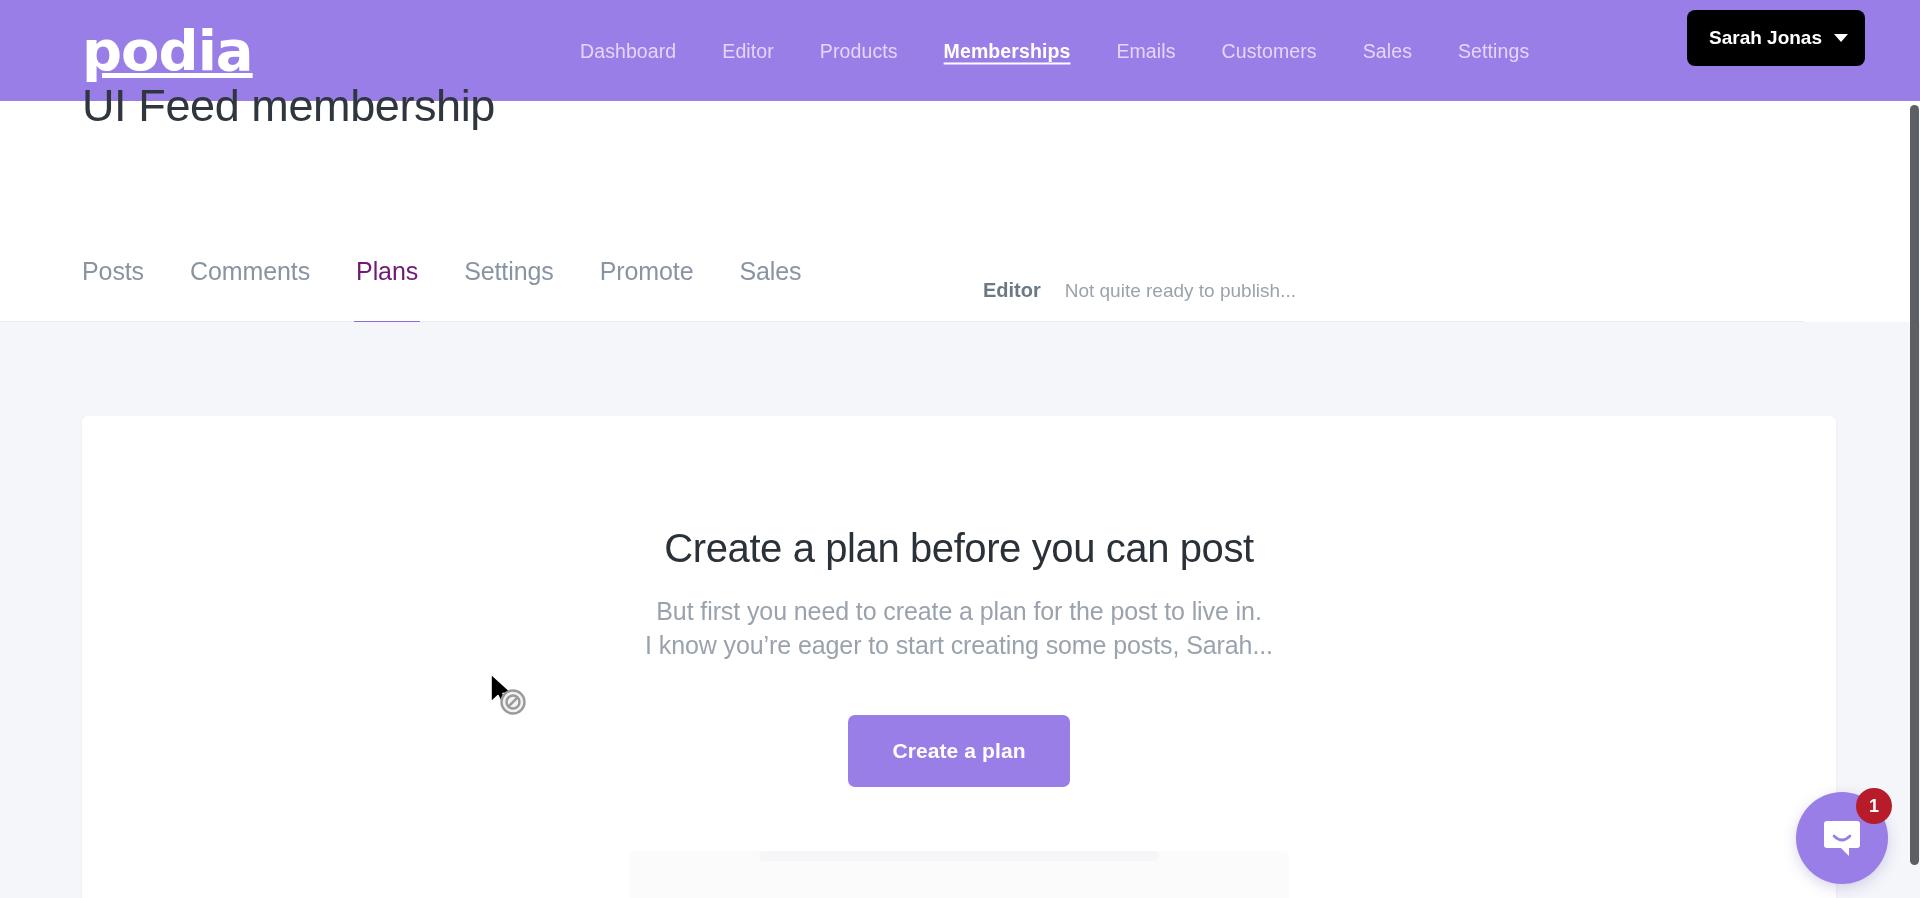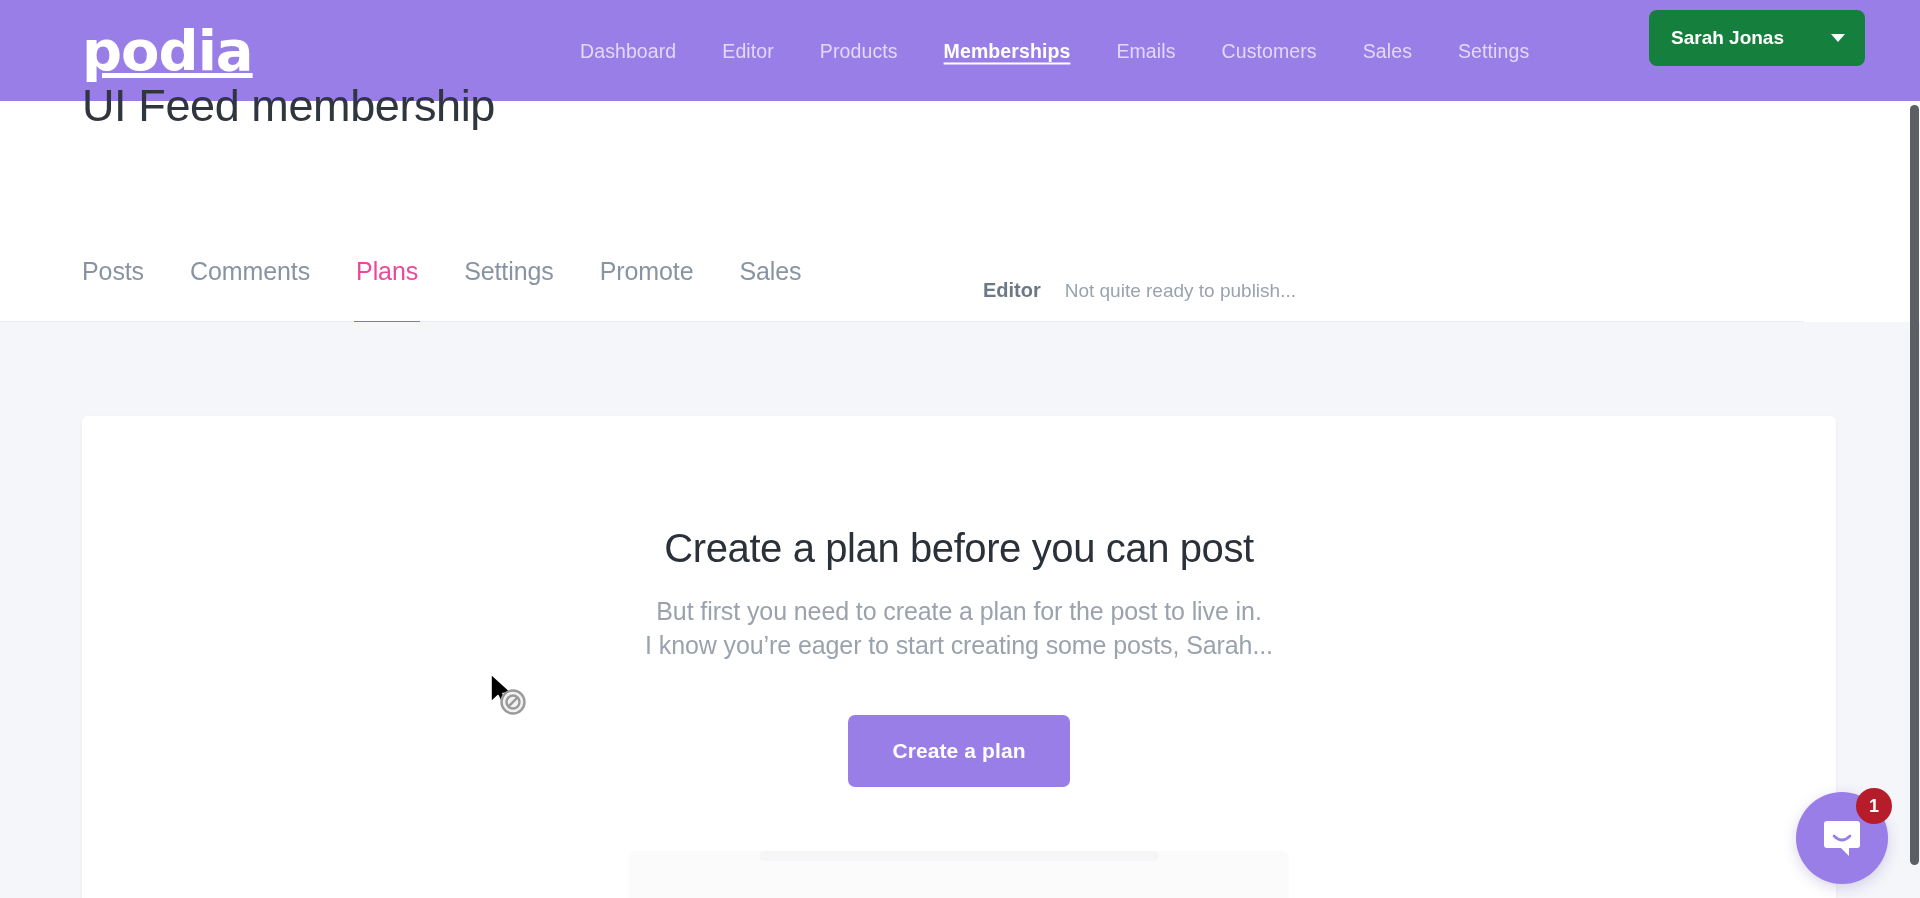--- a/index.html
+++ b/index.html
@@ -53,23 +53,23 @@
     color: #ffffff;
     font-weight: 700;
     text-decoration: underline;
     text-underline-offset: 5px;
     text-decoration-thickness: 2px;
   }
   .userbtn {
     position: absolute;
     right: 55px;
     top: 10px;
-    width: 216px;
+    width: 178px;
     height: 56px;
-    background: #15803d;
+    background: #000000;
     border-radius: 8px;
     display: flex;
     align-items: center;
     justify-content: space-between;
     padding: 0 20px 0 22px;
     cursor: pointer;
   }
   .userbtn .uname {
     font-size: 19px;
     font-weight: 700;
@@ -120,21 +120,21 @@
   }
   .tab {
     position: relative;
     font-size: 25px;
     color: #8994a3;
     white-space: nowrap;
     padding-bottom: 38px;
     cursor: pointer;
     letter-spacing: -0.1px;
   }
-  .tab.active { color: #ec4899; }
+  .tab.active { color: #701a75; }
   .tab.active::after {
     content: "";
     position: absolute;
     left: -2px; right: -2px;
     bottom: 0;
     height: 3px;
     background: #8b6ce0;
   }
   .status-right {
     position: absolute;

